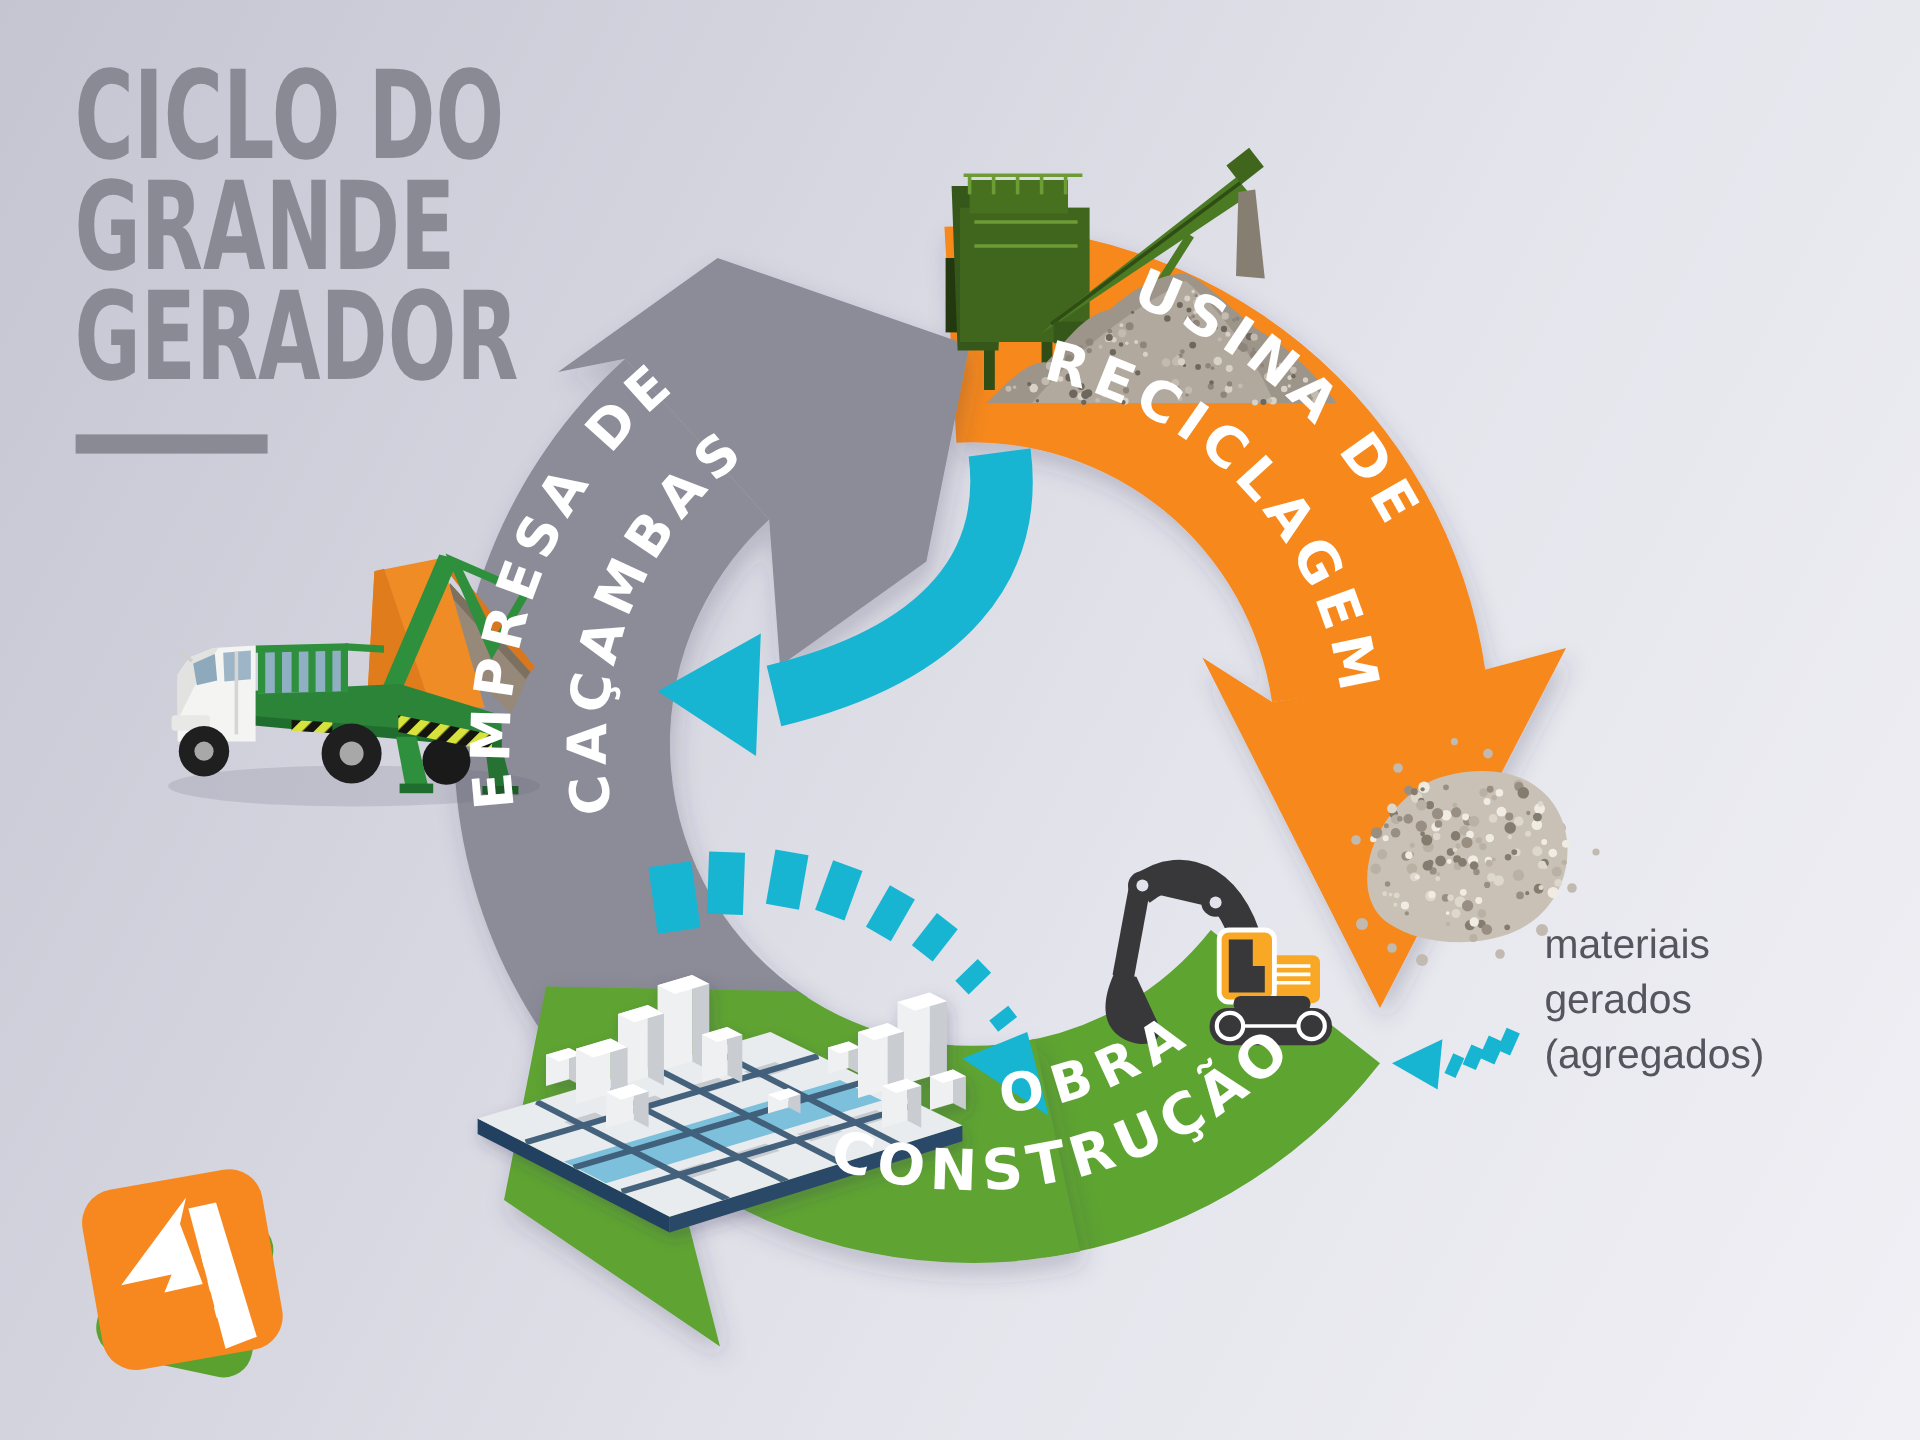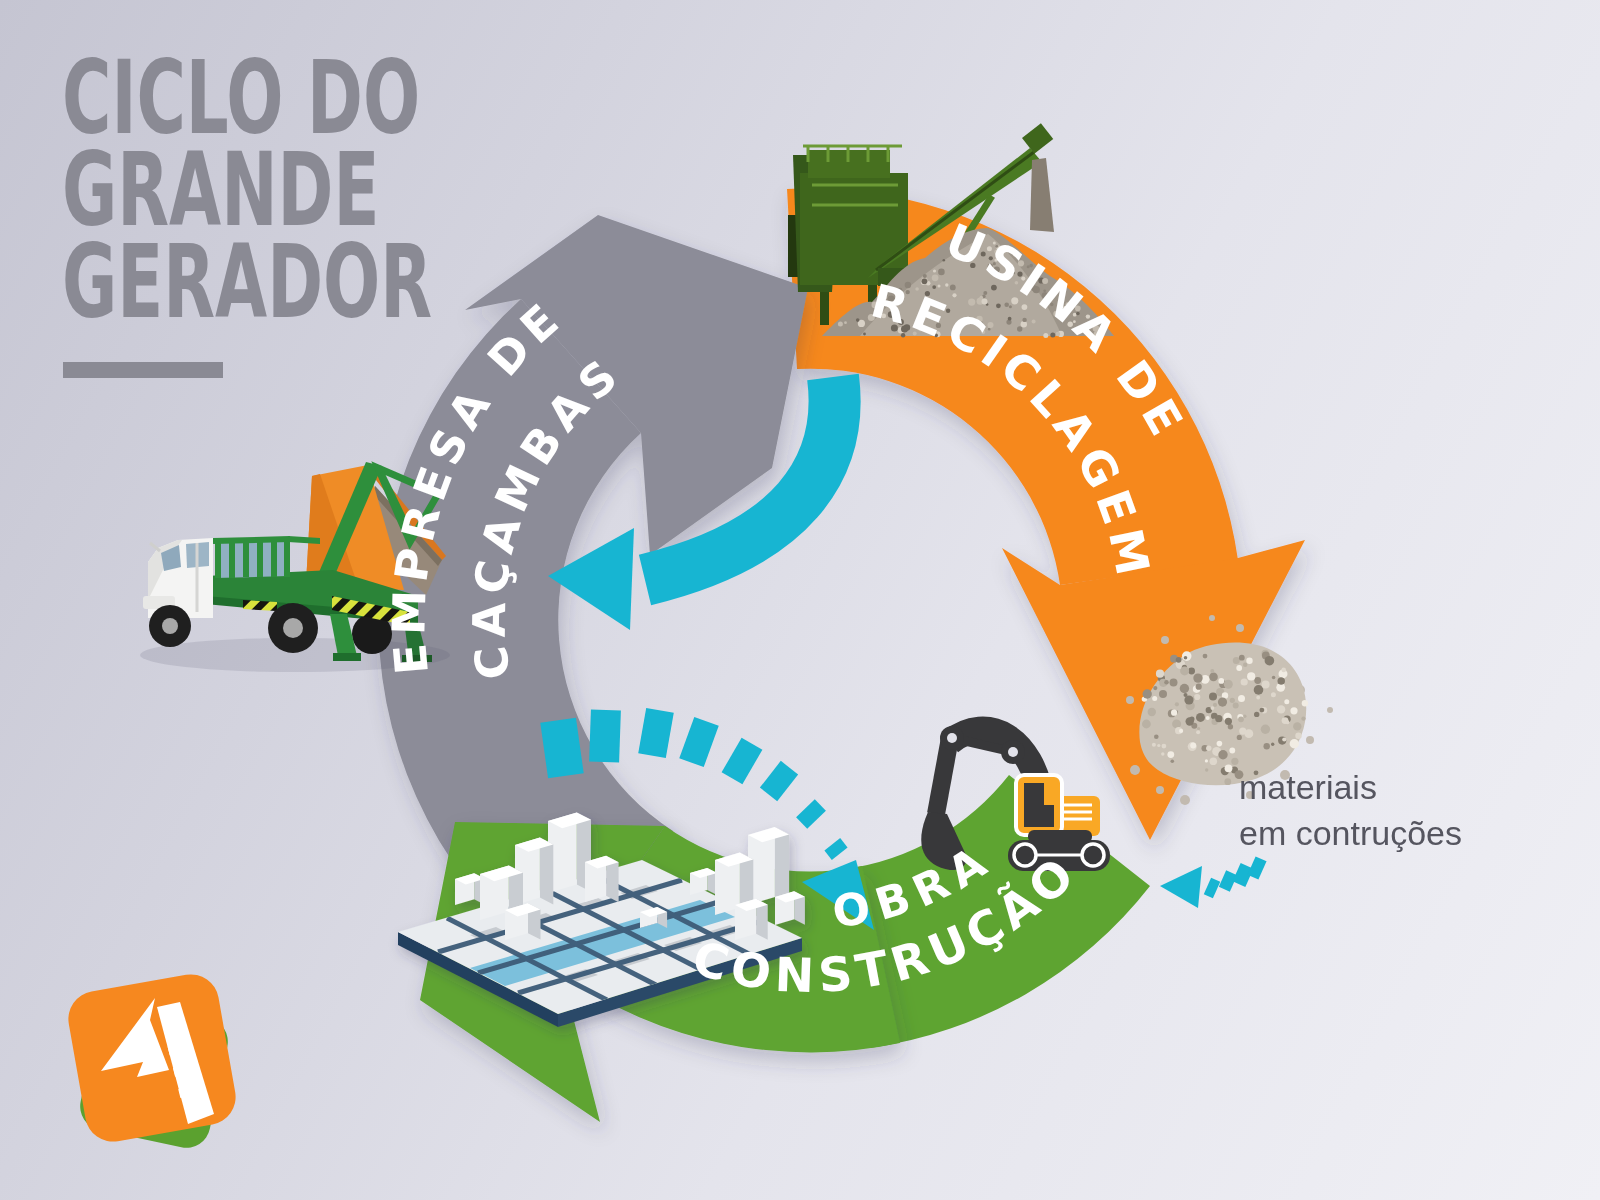--- a/index.html
+++ b/index.html
@@ -16,21 +16,21 @@
     transform:scaleX(0.66);transform-origin:left top;white-space:nowrap;
   }
   .title-underline{
     position:absolute;left:63px;top:362px;width:160px;height:16px;background:#8a8a94;
   }
   .note{
     position:absolute;left:1239px;top:764px;width:280px;
     color:#55555f;font-size:34px;line-height:46px;font-weight:normal;
     font-family:"Liberation Sans","DejaVu Sans",sans-serif;
   }
-  .note div{white-space:nowrap;}
+  .note div{white-space:nowrap;margin-left:48px;}
   svg text{font-family:"DejaVu Sans","Liberation Sans",sans-serif;}
 </style>
 </head>
 <body>
 
 <div class="stage">
 
 <svg class="scene" width="1600" height="1200" viewBox="0 0 1600 1200">
   <defs>
     <filter id="soft" x="-20%" y="-20%" width="140%" height="140%">
@@ -580,16 +580,17 @@
 
 <div class="title">
   <div>CICLO DO</div>
   <div>GRANDE</div>
   <div>GERADOR</div>
 </div>
 <div class="title-underline"></div>
 
 <div class="note">
   <div>materiais</div>
-  <div>em contruções</div>
+  <div>gerados</div>
+  <div>(agregados)</div>
 </div>
 
 </div>
 
 </body></html>

